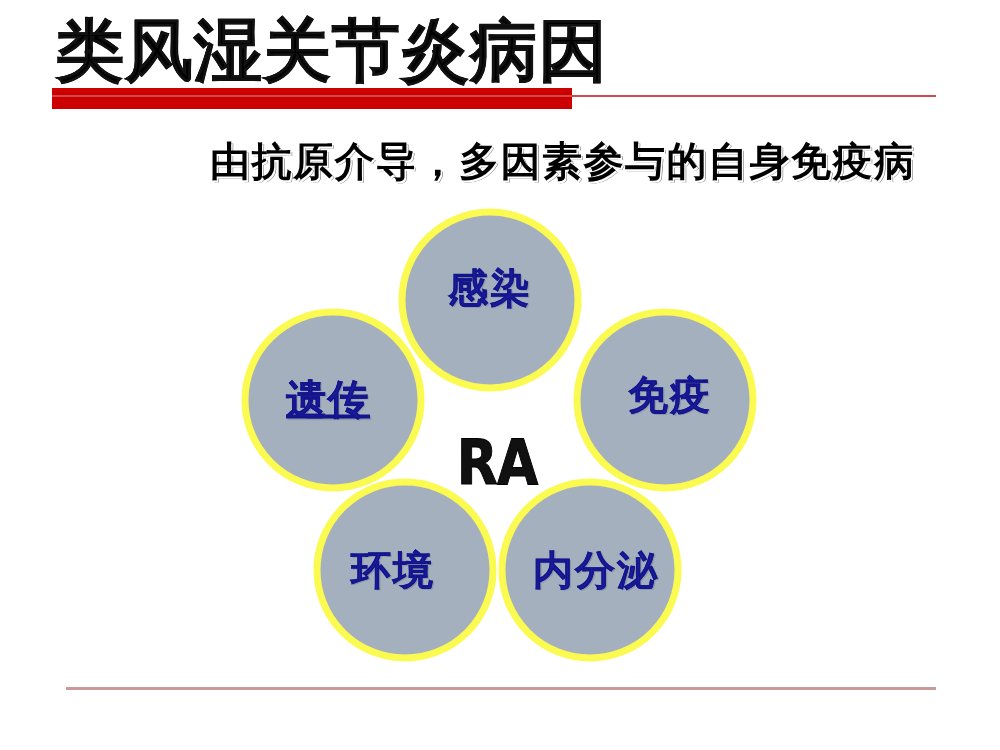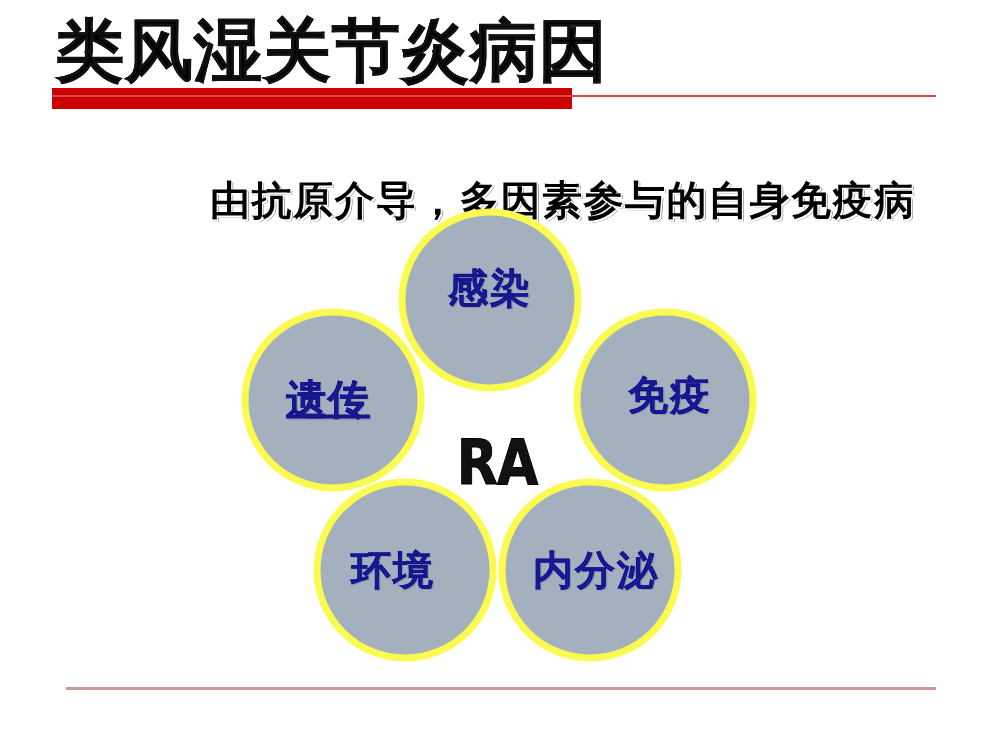--- a/index.html
+++ b/index.html
@@ -53,29 +53,28 @@
     -webkit-text-stroke: 0.6px #111;
     text-shadow: 1px 1px 0 rgba(255,255,255,0.65), -0.5px -0.5px 0 #000;
   }
 
   
   .subtitle {
     position: absolute;
     left: 62px;
     top: 133px;
     width: 935px;
-    font-family: Liberation Serif, serif;
+    font-family: Liberation Sans, sans-serif;
     font-size: 40px;
     font-weight: 700;
     line-height: 1.42;
     color: #000000;
     text-indent: 148px;
     letter-spacing: 1.5px;
     text-shadow: 1.5px 1.5px 0 #ffffff, 2px 2px 0 #555555;
-    margin-top: 40px;
   }
 
   
   .diagram {
     position: absolute;
     left: 0;
     top: 0;
     width: 1000px;
     height: 750px;
   }

